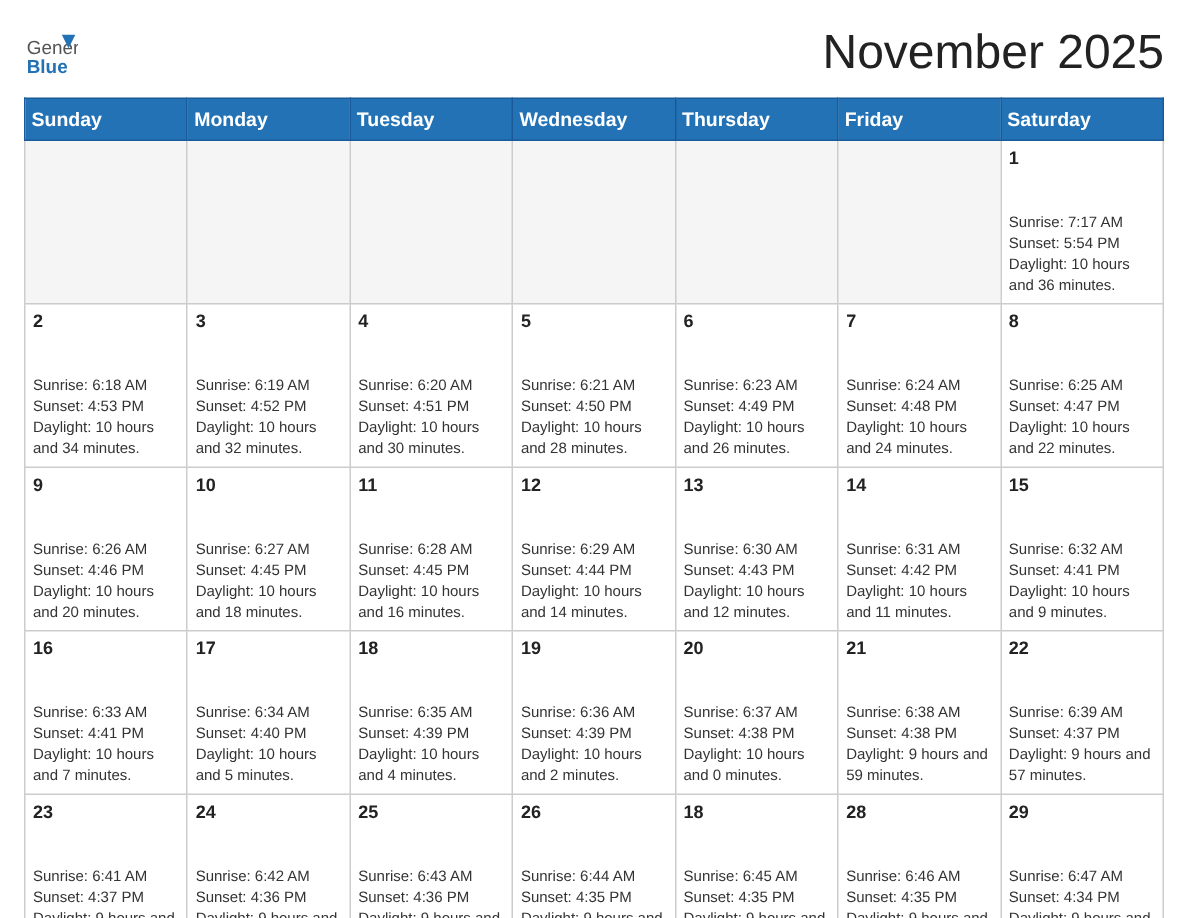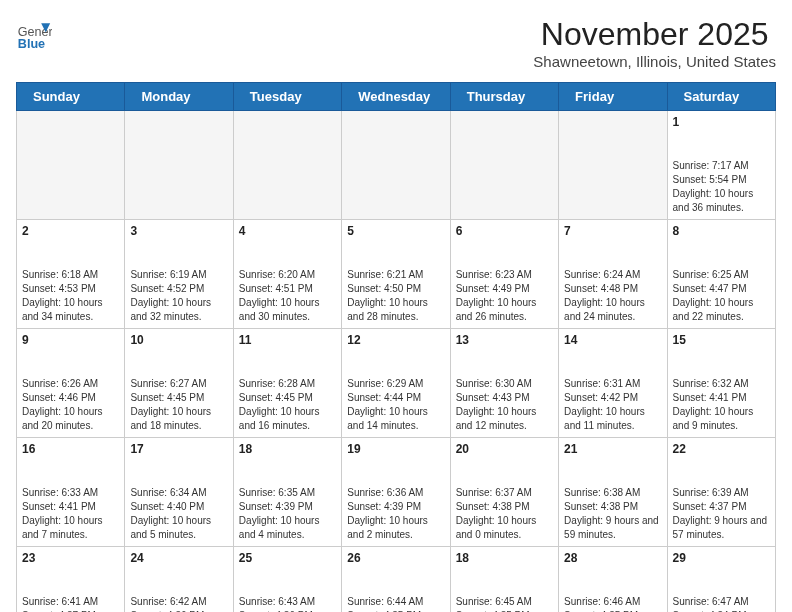--- a/index.html
+++ b/index.html
@@ -41,21 +41,21 @@
     .calendar {
       width: 100%;
       border-collapse: collapse;
       border: 1px solid #ccc;
     }
     .calendar thead tr th {
       background: #2272B5;
       color: #fff;
       font-size: 13px;
       font-weight: bold;
-      padding: 6px 16px;
+      padding: 6px 4px;
       text-align: left;
       border: 1px solid #1a5a99;
     }
     .calendar tbody tr td {
       border: 1px solid #ccc;
       vertical-align: top;
       padding: 4px 5px;
       font-size: 10.5px;
       color: #222;
       width: calc(100% / 7);
@@ -83,21 +83,20 @@
 <div class="header-area">
   <div class="logo">
     <svg class="logo-icon" viewBox="0 0 40 40">
       <text x="2" y="22" font-size="14" fill="#555" font-family="Arial">General</text>
       <text x="2" y="36" font-size="14" fill="#2272B5" font-family="Arial" font-weight="bold">Blue</text>
       <polygon points="28,8 38,8 33,18" fill="#2272B5"></polygon>
     </svg>
   </div>
   <div class="title-area">
     <h1>November 2025</h1>
-    <h2>Shawneetown, Illinois, United States</h2>
   </div>
 </div>
 
 <table class="calendar">
   <thead>
     <tr>
     <th>Sunday</th>
         <th>Monday</th>
         <th>Tuesday</th>
         <th>Wednesday</th>

